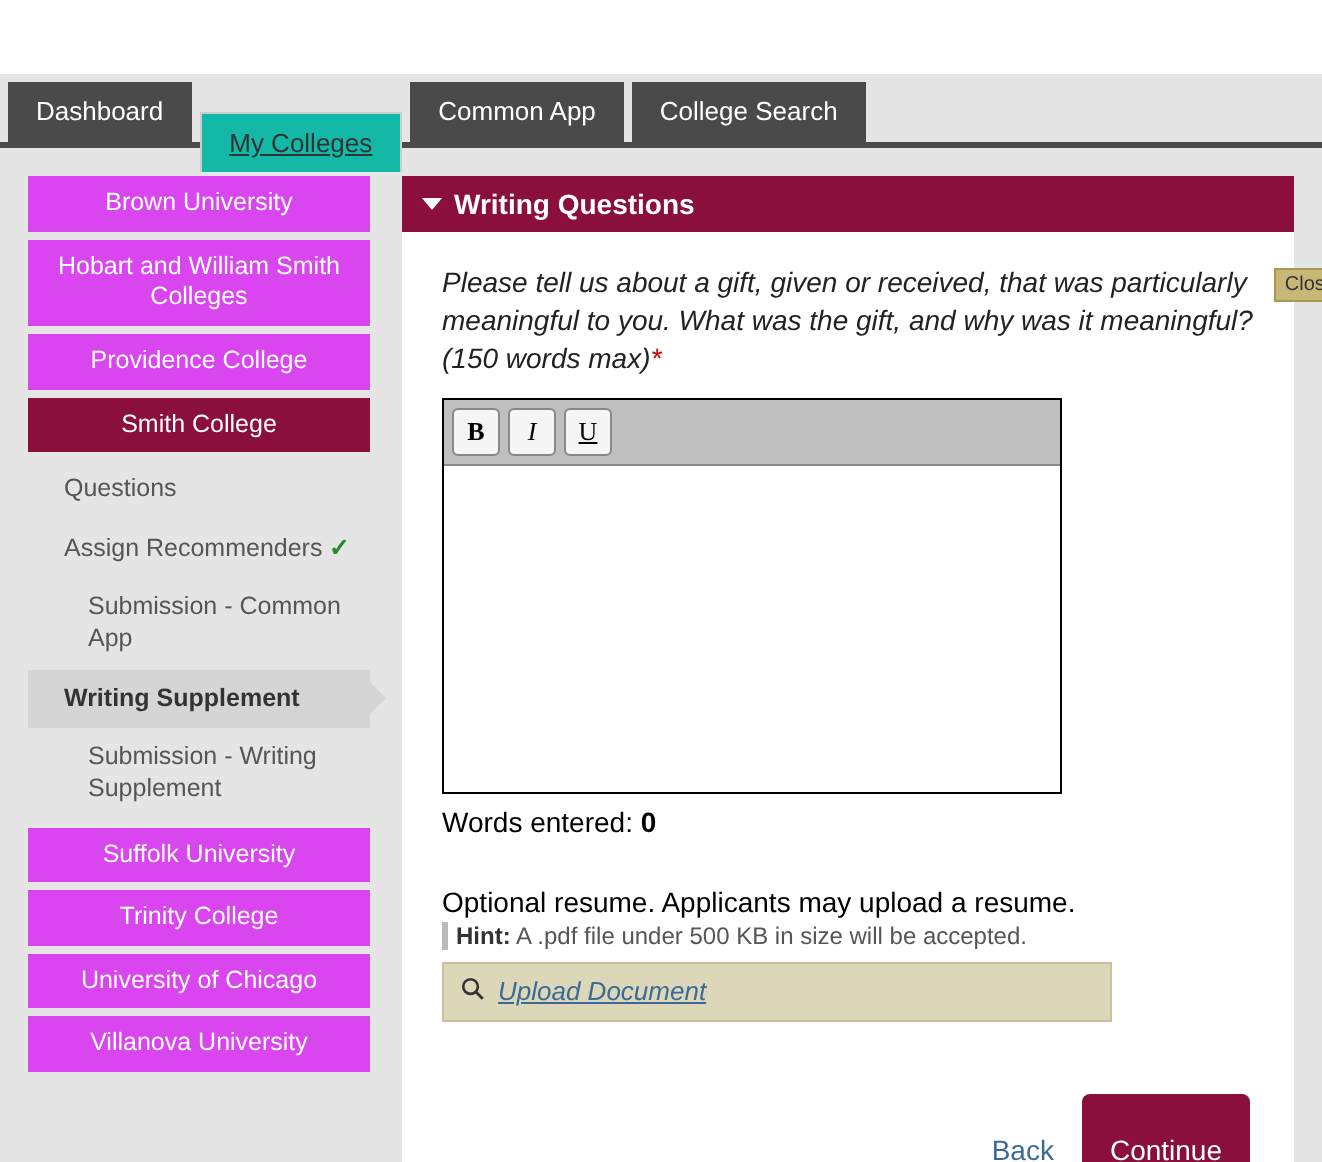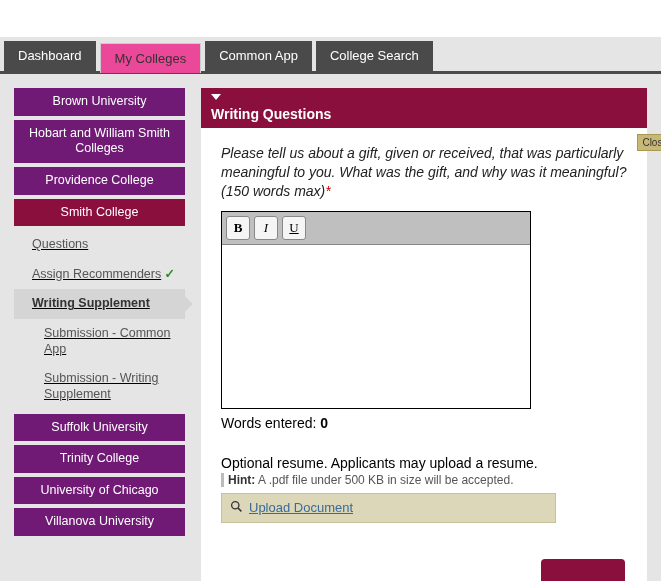--- a/index.html
+++ b/index.html
@@ -1,38 +1,38 @@
 <!DOCTYPE html>
 <html><head>
 <meta charset="utf-8">
 <style>
   * { box-sizing: border-box; margin: 0; padding: 0; }
   body { font-family: Arial, Helvetica, sans-serif; font-size: 13px; background: #fff; width: 661px; }
   
   .topbar { background: #e5e5e5; padding: 4px 4px 0 4px; display: flex; gap: 4px; border-bottom: 3px solid #4a4a4a; margin-top: 37px; }
   .topbar .tab { background: #4a4a4a; color: #fff; padding: 7px 14px; cursor: pointer; font-size: 13px; }
-  .topbar .tab.active { background: #ec4899; color: #333; border: 1px solid #ccc; border-bottom: none; position: relative; top: 2px; }
+  .topbar .tab.active { background: #14b8a6; color: #333; border: 1px solid #ccc; border-bottom: none; position: relative; top: 15px; text-decoration: underline; }
   
   .body-row { display: flex; background: #e5e5e5; }
   
   .sidebar { width: 195px; background: #e5e5e5; padding: 14px 10px 14px 14px; }
   .college-list { display: flex; flex-direction: column; gap: 4px; }
-  .college-btn { background: #701a75; color: #fff; padding: 6px 6px; text-align: center; font-size: 12.5px; cursor: pointer; line-height: 1.25; }
+  .college-btn { background: #d946ef; color: #fff; padding: 6px 6px; text-align: center; font-size: 12.5px; cursor: pointer; line-height: 1.25; }
   .college-btn.active { background: #8a0f3c; }
   
-  .subnav { margin-top: 4px; margin-bottom: 4px; text-decoration: underline; }
+  .subnav { margin-top: 4px; margin-bottom: 4px; }
   .subnav-item { padding: 7px 10px 7px 18px; color: #555; font-size: 12.5px; cursor: pointer; background: #e5e5e5; position: relative; line-height: 1.25; }
   .subnav-item.indent { padding-left: 30px; }
   .subnav-item.check::after { content: "✓"; position: absolute; right: 10px; top: 7px; color: #2a8a2a; font-weight: bold; }
   .subnav-item.sel { background: #d5d5d5; font-weight: bold; color: #333; }
   .subnav-item.sel::after { content: ""; position: absolute; right: -8px; top: 50%; margin-top: -8px; border-left: 8px solid #d5d5d5; border-top: 8px solid transparent; border-bottom: 8px solid transparent; }
   
   .main { flex: 1; background: #fff; margin: 14px 14px 14px 6px; padding: 0; position: relative; }
   
-  .panel-header { background: #8a0f3c; color: #fff; padding: 6px 10px; font-size: 14px; font-weight: bold; display: flex; gap: 6px; flex-direction: column; }
+  .panel-header { background: #8a0f3c; color: #fff; padding: 6px 10px; font-size: 14px; font-weight: bold; display: flex; align-items: center; gap: 6px; }
   .panel-header .tri { display:inline-block; width:0; height:0; border-left:5px solid transparent; border-right:5px solid transparent; border-top:6px solid #fff; }
   
   .panel-body { padding: 16px 20px; }
   .prompt { font-size: 14px; color: #222; line-height: 1.35; font-style: italic; }
   .prompt .req { color: #c00; }
   
   .editor { margin-top: 10px; border: 1px solid #000; width: 310px; }
   .toolbar { background: #bfbfbf; border-bottom: 1px solid #888; padding: 4px; display: flex; gap: 4px; }
   .tbtn { width: 24px; height: 24px; border: 1px solid #888; background: #f5f5f5; border-radius: 3px; cursor: pointer; display: flex; align-items: center; justify-content: center; font-size: 13px; font-family: "Times New Roman", serif; }
   .tbtn.bold { font-weight: bold; }
@@ -40,21 +40,21 @@
   .tbtn.under { text-decoration: underline; }
   .editor-area { width: 100%; height: 160px; border: none; resize: none; outline: none; padding: 4px; font-family: inherit; font-size: 13px; }
   
   .words { margin-top: 6px; font-size: 14px; }
   .words b { font-weight: bold; }
   
   .optional { margin-top: 24px; font-size: 14px; }
   .hint { font-size: 12px; color: #555; margin-top: 2px; border-left: 3px solid #bbb; padding-left: 4px; }
   .hint b { font-weight: bold; color: #333; }
   
-  .upload { margin-top: 6px; background: #dcd7b8; border: 1px solid #c8c29a; padding: 6px 8px; display: flex; align-items: center; gap: 6px; width: 335px; }
+  .upload { margin-top: 6px; background: #dcd7b8; border: 1px solid #c8c29a; padding: 6px 8px; display: flex; align-items: center; gap: 6px; width: 335px; font-style: italic; }
   .upload .mag { font-size: 13px; }
   .upload a { color: #3b6a99; text-decoration: underline; font-size: 13px; cursor: pointer; }
   
   .actions { margin-top: 36px; display: flex; justify-content: flex-end; align-items: center; gap: 14px; padding-right: 2px; }
   .back-link { color: #3b6a99; text-decoration: underline; font-size: 14px; cursor: pointer; }
   .continue-btn { background: #8a0f3c; color: #fff; border: none; padding: 20px 14px; font-size: 14px; border-radius: 4px; cursor: pointer; }
   
   .close-tag { position: absolute; right: -26px; top: 46px; background: #c8b878; border: 1px solid #a89850; color: #333; font-size: 10px; padding: 2px 4px; cursor: pointer; }
 </style>
 </head>
@@ -71,22 +71,22 @@
   <div class="sidebar">
     <div class="college-list">
       <div class="college-btn">Brown University</div>
       <div class="college-btn">Hobart and William Smith Colleges</div>
       <div class="college-btn">Providence College</div>
       <div class="college-btn active">Smith College</div>
     </div>
     <div class="subnav">
       <div class="subnav-item">Questions</div>
       <div class="subnav-item check">Assign Recommenders</div>
+      <div class="subnav-item indent">Submission - Common App</div>
       <div class="subnav-item sel">Writing Supplement</div>
-      <div class="subnav-item indent">Submission - Common App</div>
       <div class="subnav-item indent">Submission - Writing Supplement</div>
     </div>
     <div class="college-list">
       <div class="college-btn">Suffolk University</div>
       <div class="college-btn">Trinity College</div>
       <div class="college-btn">University of Chicago</div>
       <div class="college-btn">Villanova University</div>
     </div>
   </div>
 

